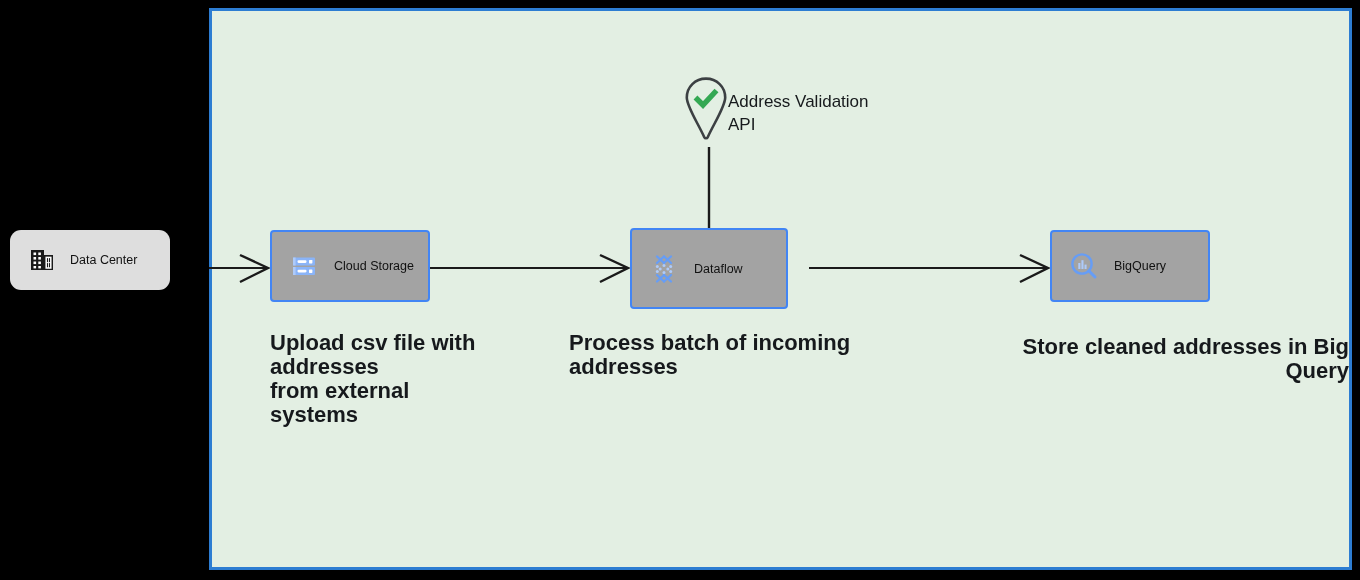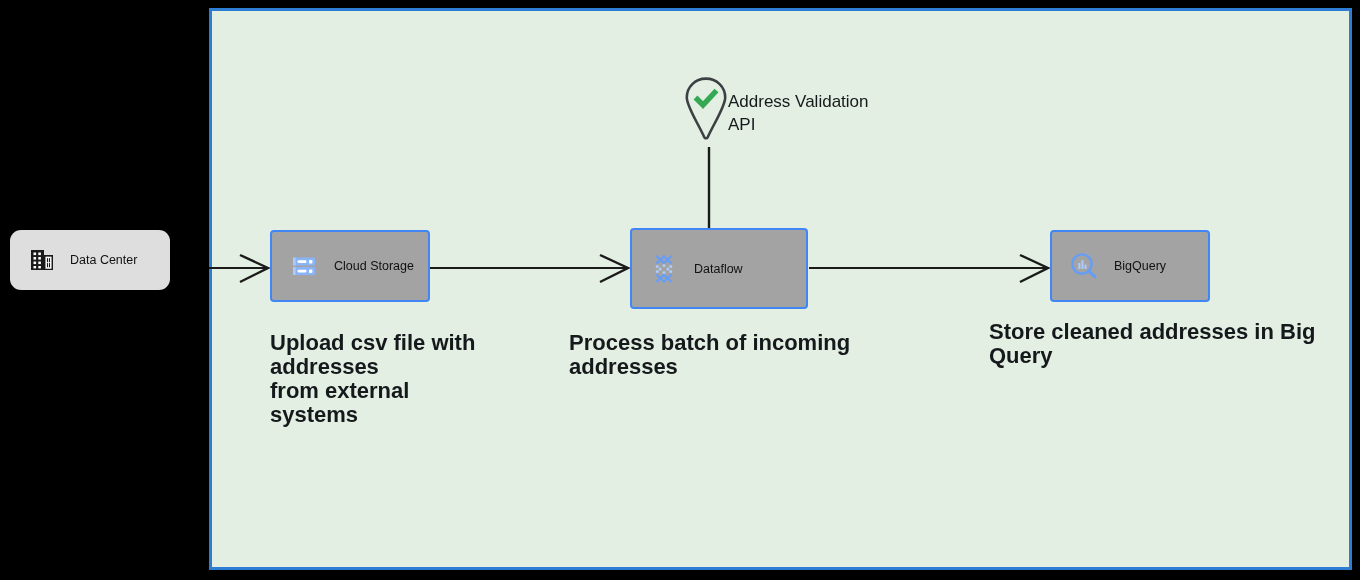--- a/index.html
+++ b/index.html
@@ -60,35 +60,35 @@
     box-sizing: border-box;
     padding-left: 17px;
   }
   .service-node .node-label {
     font-size: 12.5px;
     color: #111111;
     margin-left: 15px;
     white-space: nowrap;
   }
   #node-cloud-storage { left: 270px; top: 230px; width: 160px; height: 72px; }
-  #node-dataflow      { left: 630px; top: 228px; width: 178px; height: 81px; }
+  #node-dataflow      { left: 630px; top: 228px; width: 158px; height: 81px; }
   #node-bigquery      { left: 1050px; top: 230px; width: 160px; height: 72px; }
 
   
   .caption {
     position: absolute;
     font-size: 22px;
     color: #16191C;
     line-height: 24px;
     white-space: pre-line;
     font-weight: bold;
   }
   #caption-upload  { left: 270px; top: 331px; width: 250px; }
   #caption-process { left: 569px; top: 331px; width: 360px; }
-  #caption-store   { left: 989px; top: 320px; width: 360px; }
+  #caption-store   { left: 989px; top: 335px; width: 360px; text-align: right; }
 
   
   #api-marker {
     position: absolute;
     left: 684px;
     top: 76px;
     display: flex;
     align-items: flex-start;
   }
   #api-marker .api-label {

